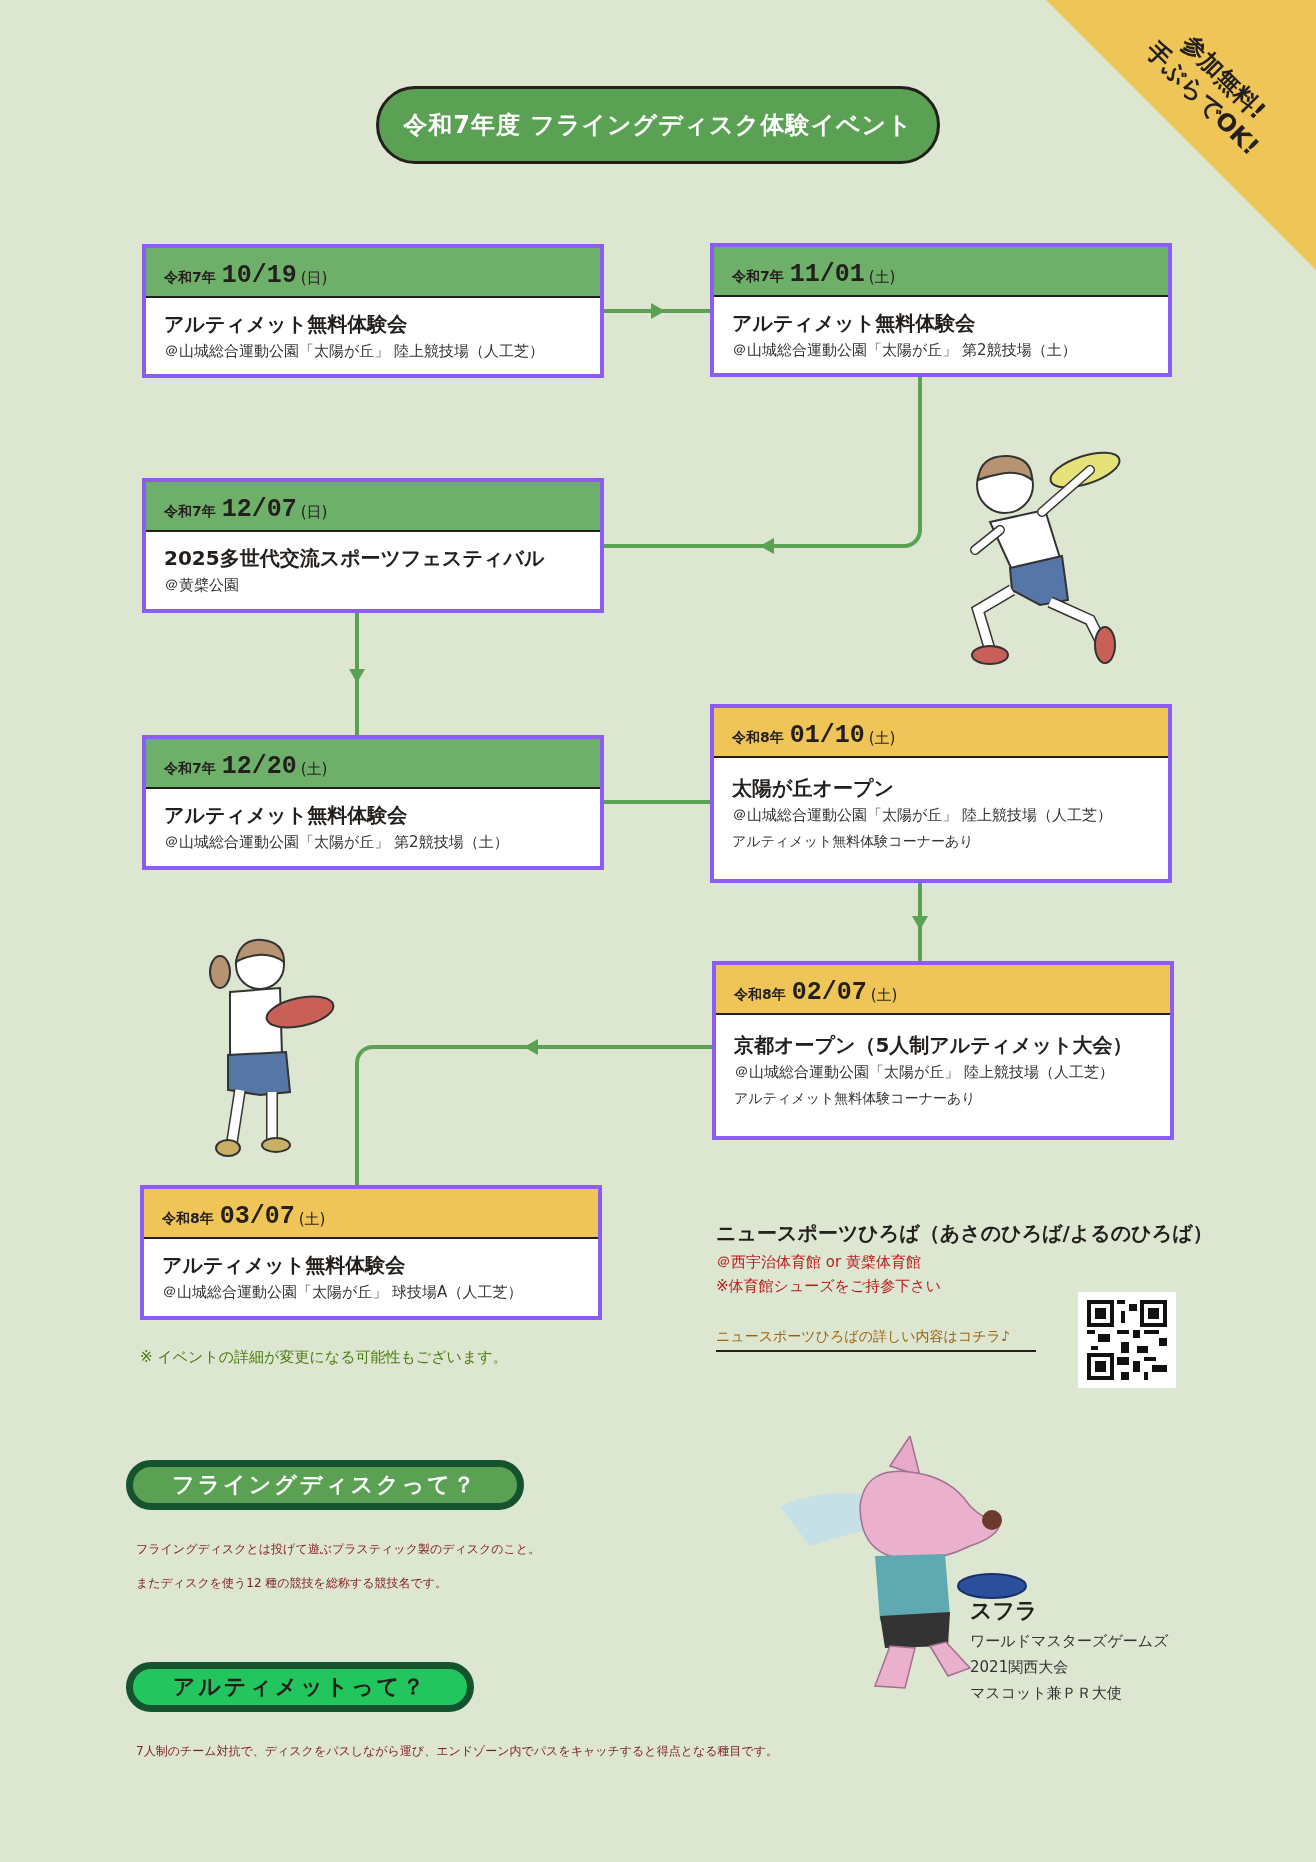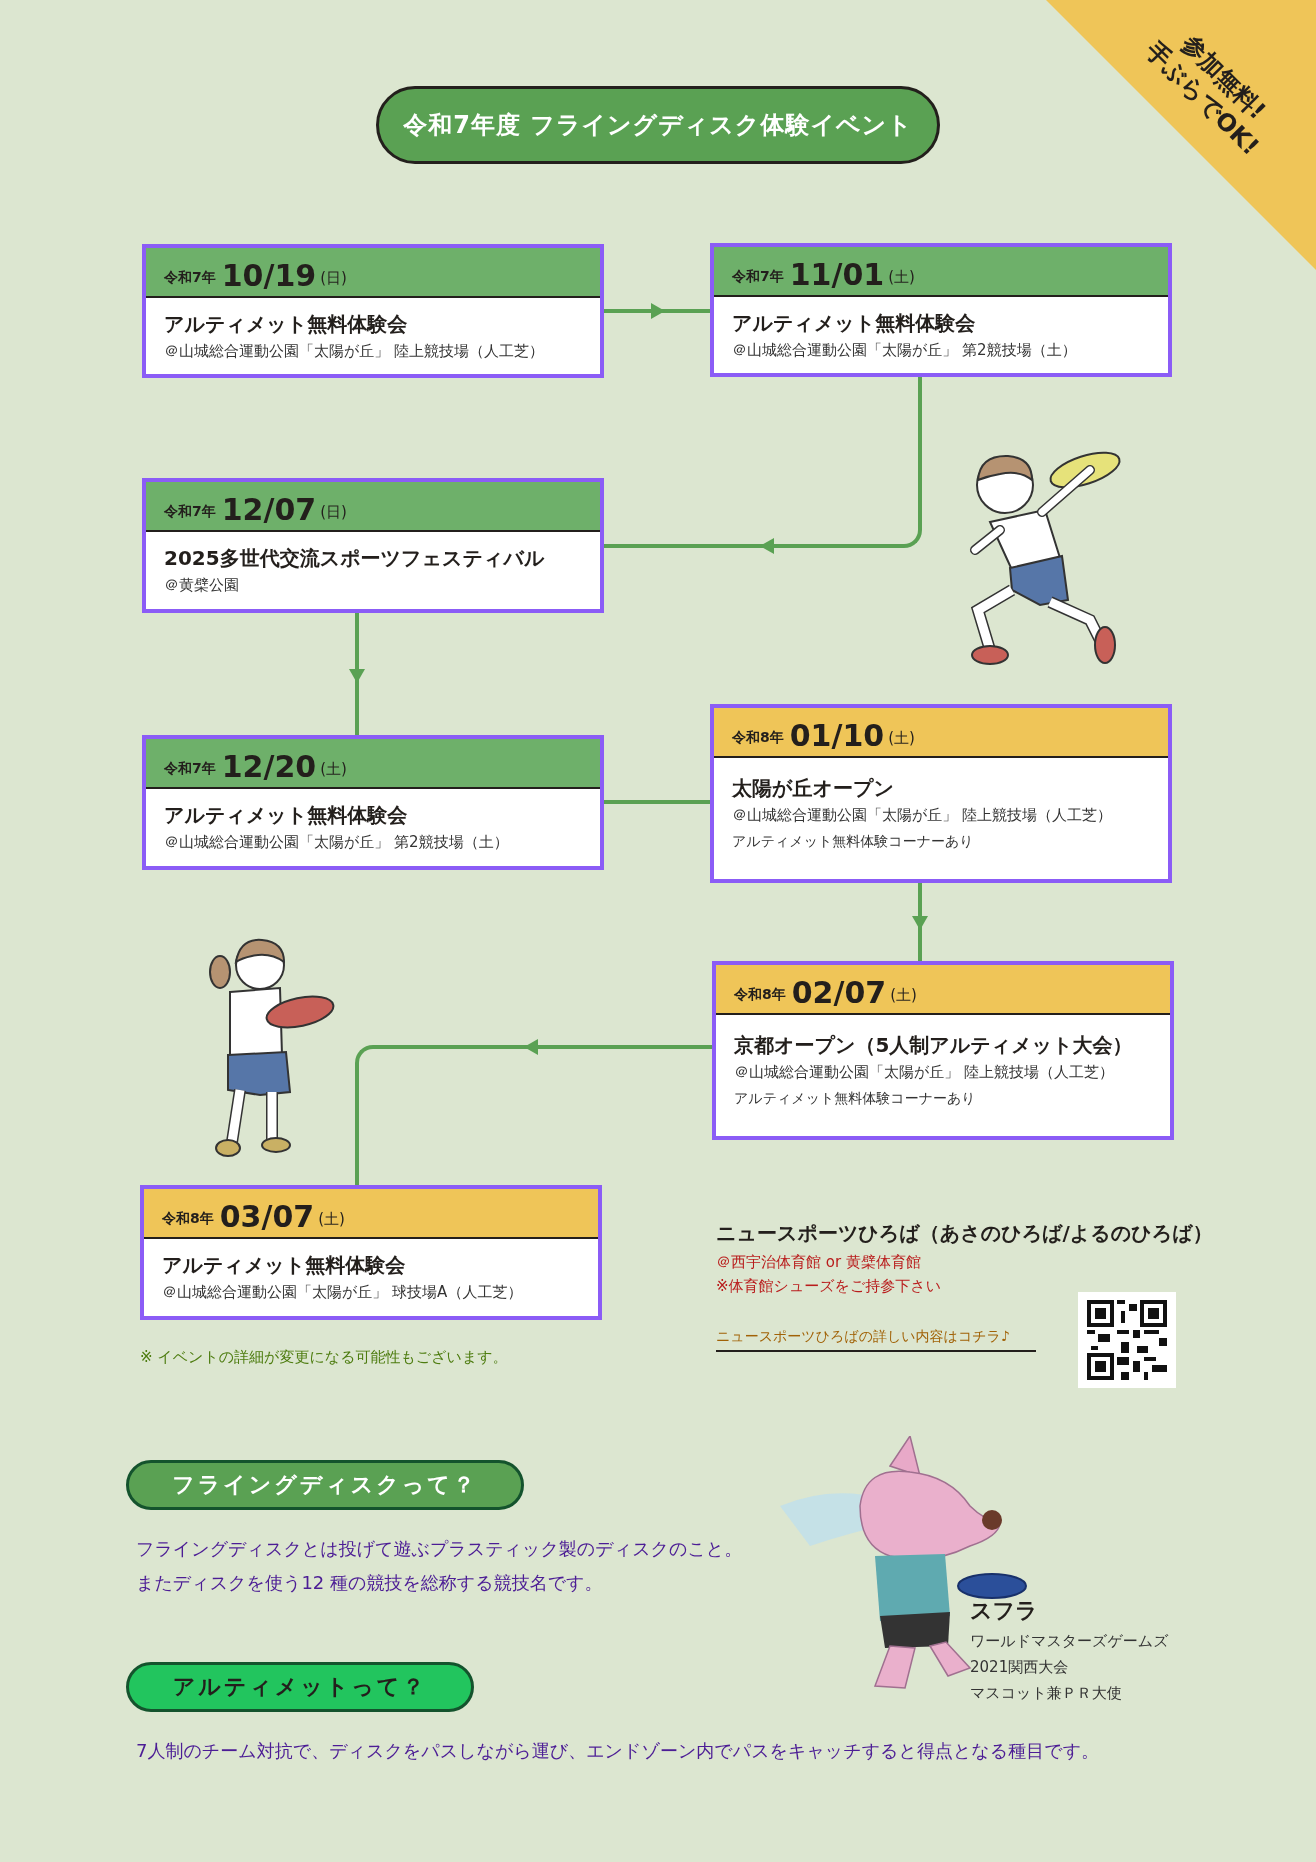--- a/index.html
+++ b/index.html
@@ -33,21 +33,21 @@
   .card {
     position: absolute; background: #fff; border: 4px solid #8b5cf6;
   }
   .card .head {
     height: 50px; border-bottom: 2px solid #231f1c;
     display: flex; align-items: flex-end; padding: 0 0 6px 18px;
   }
   .card.green .head { background: #6eb06a; }
   .card.yellow .head { background: #efc558; }
   .card .era { font-size: 14px; font-weight: bold; margin-right: 6px; margin-bottom: 3px; }
-  .card .date { font-size: 30px; font-weight: bold; line-height: 28px; }
+  .card .date { font-size: 25px; font-weight: bold; line-height: 28px; font-family: Liberation Mono, monospace; }
   .card .dow { font-size: 15px; margin-left: 4px; margin-bottom: 2px; }
   .card .body { padding: 12px 18px 0 18px; }
   .card .name { font-size: 20px; font-weight: bold; line-height: 28px; }
   .card .venue { font-size: 15px; line-height: 26px; color: #333; }
   .card .note { font-size: 14px; line-height: 26px; color: #333; }
   .line { position: absolute; background: #5aa153; }
   .arrow { position: absolute; width: 0; height: 0; }
   .arrow.right { border-top: 8px solid transparent; border-bottom: 8px solid transparent; border-left: 14px solid #5aa153; }
   .arrow.left { border-top: 8px solid transparent; border-bottom: 8px solid transparent; border-right: 14px solid #5aa153; }
   .arrow.down { border-left: 8px solid transparent; border-right: 8px solid transparent; border-top: 14px solid #5aa153; }
@@ -59,27 +59,27 @@
   .plaza .pname { font-size: 20px; font-weight: bold; line-height: 34px; white-space: nowrap; }
   .plaza .pv, .plaza .pn { font-size: 15px; line-height: 24px; color: #b91c1c; }
   .plaza .more { font-size: 14px; line-height: 24px; margin-top: 26px; color: #a16207; }
   .plaza .rule { height: 2px; background: #231f1c; width: 320px; margin-top: 2px; }
   .qr {
     position: absolute; left: 1078px; top: 1292px; width: 98px; height: 96px; background: #fff;
     padding: 8px;
   }
   .qr svg { width: 82px; height: 80px; display: block; }
   .pill {
-    position: absolute; height: 50px; border: 3px solid #14532d; border-radius: 25px;
+    position: absolute; height: 50px; border: 7px solid #14532d; border-radius: 25px;
     font-size: 22px; font-weight: bold; display: flex; align-items: center; justify-content: center;
     letter-spacing: 3px;
   }
   .pill.green { background: #5aa153; color: #fff; left: 126px; top: 1460px; width: 398px; }
   .pill.yellow { background: #22c55e; color: #231f1c; left: 126px; top: 1662px; width: 348px; }
-  .para { position: absolute; left: 136px; font-size: 18px; line-height: 34px; color: #4c1d95; }
+  .para { position: absolute; left: 136px; font-size: 12px; line-height: 34px; color: #7f1d1d; }
   .mascot-text { position: absolute; left: 970px; top: 1594px; }
   .mascot-text .mname { font-size: 22px; font-weight: bold; line-height: 34px; }
   .mascot-text .mline { font-size: 15px; line-height: 26px; color: #333; }
   .illus { position: absolute; }
 </style>
 </head>
 <body>
 
 <div class="corner"></div>
 <div class="corner-text">

